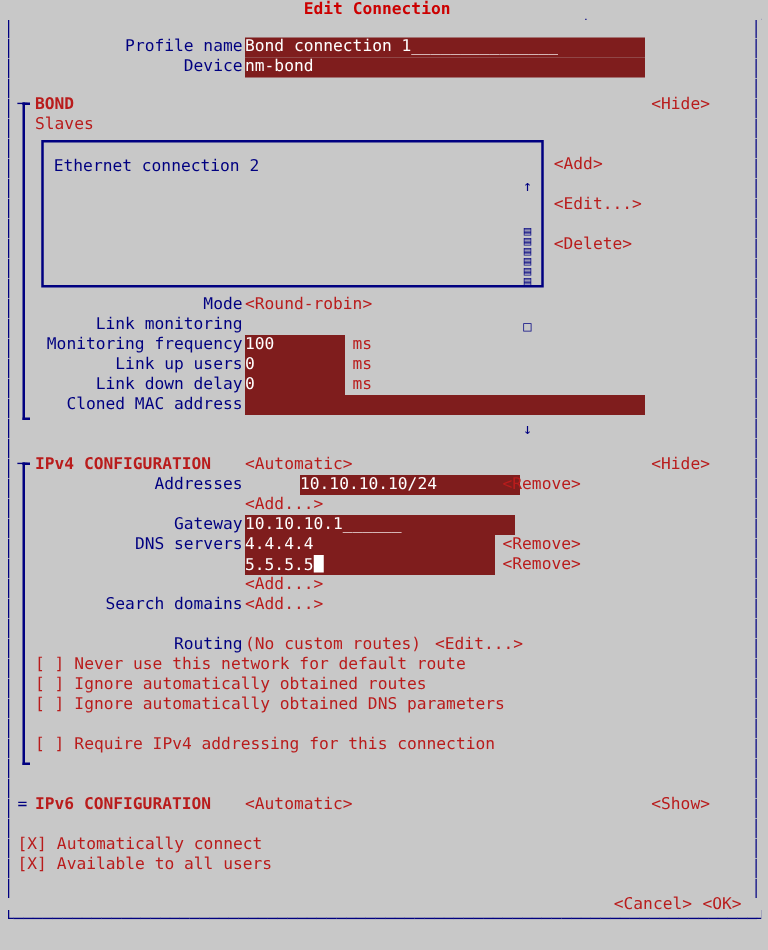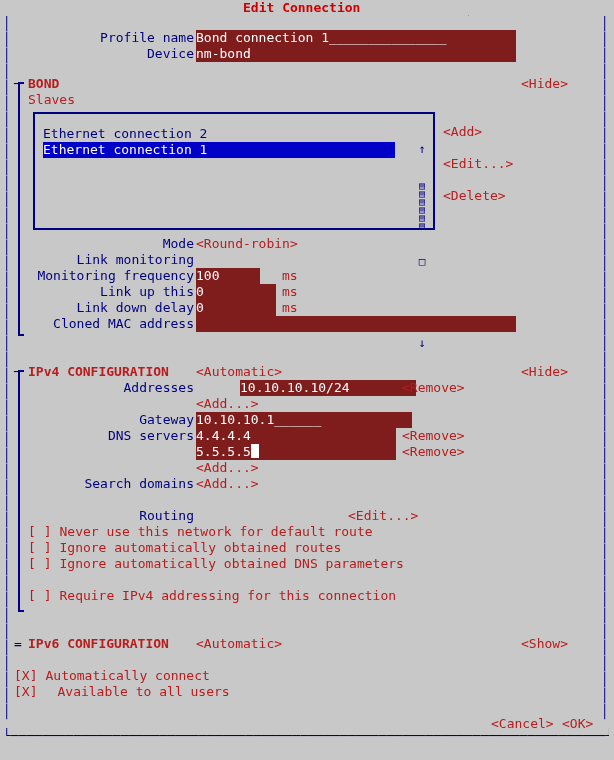--- a/index.html
+++ b/index.html
@@ -282,44 +282,43 @@
 
   <div class="bracket" style="left:18px; top:82px; height:254px;"></div>
   <div class="toggle" style="left:14px; top:76px;">─</div>
   <div class="t" style="left:28px; top:76px; font-weight:bold;">BOND</div>
   <div class="t" style="left:521px; top:76px;">&lt;Hide&gt;</div>
 
   <div class="t" style="left:28px; top:92px;">Slaves</div>
 
   <div class="listbox">
     <div class="list-item" style="top:12px;">Ethernet connection 2</div>
-    <div class="list-item selected" style="top:28px;">Ethernet connection 1</div>
     <div class="scrollbar">
       <div class="sb-arrow">↑</div>
       <div class="sb-track">▤<br>▤<br>▤<br>▤<br>▤<br>▤</div>
       <div class="sb-thumb">□</div>
       <div class="sb-track">&nbsp;<br>&nbsp;</div>
       <div class="sb-arrow">↓</div>
     </div>
   </div>
 
   <div class="t" style="left:443px; top:124px;">&lt;Add&gt;</div>
   <div class="t" style="left:443px; top:156px;">&lt;Edit...&gt;</div>
   <div class="t" style="left:443px; top:188px;">&lt;Delete&gt;</div>
 
   <div class="lbl" style="left:16px; top:236px; width:178px;">Mode</div>
   <div class="t" style="left:196px; top:236px;">&lt;Round-robin&gt;</div>
 
   <div class="lbl" style="left:16px; top:252px; width:178px;">Link monitoring</div>
 
   <div class="lbl" style="left:16px; top:268px; width:178px;">Monitoring frequency</div>
-  <div class="field" style="left:196px; top:268px; width:64px;">100</div>
+  <div class="field" style="left:196px; top:268px; width:80px;">100</div>
   <div class="t" style="left:282px; top:268px;">ms</div>
 
-  <div class="lbl" style="left:16px; top:284px; width:178px;">Link up this</div>
+  <div class="lbl" style="left:16px; top:284px; width:178px;">Link up users</div>
   <div class="field" style="left:196px; top:284px; width:80px;">0</div>
   <div class="t" style="left:282px; top:284px;">ms</div>
 
   <div class="lbl" style="left:16px; top:300px; width:178px;">Link down delay</div>
   <div class="field" style="left:196px; top:300px; width:80px;">0</div>
   <div class="t" style="left:282px; top:300px;">ms</div>
 
   <div class="lbl" style="left:16px; top:316px; width:178px;">Cloned MAC address</div>
   <div class="field blank" style="left:196px; top:316px; width:320px;"></div>
 
@@ -343,31 +342,32 @@
 
   <div class="field" style="left:196px; top:444px; width:200px;"><span>5.5.5.5</span><span class="cursor"></span></div>
   <div class="t" style="left:402px; top:444px;">&lt;Remove&gt;</div>
 
   <div class="t" style="left:196px; top:460px;">&lt;Add...&gt;</div>
 
   <div class="lbl" style="left:16px; top:476px; width:178px;">Search domains</div>
   <div class="t" style="left:196px; top:476px;">&lt;Add...&gt;</div>
 
   <div class="lbl" style="left:16px; top:508px; width:178px;text-align:right;">Routing</div>
+  <div class="t" style="left:196px; top:508px;">(No custom routes)</div>
   <div class="t" style="left:348px; top:508px;">&lt;Edit...&gt;</div>
 
   <div class="t" style="left:28px; top:524px;"><span>[ ]</span><span style="margin-left:8px;">Never use this network for default route</span></div>
   <div class="t" style="left:28px; top:540px;"><span>[ ]</span><span style="margin-left:8px;">Ignore automatically obtained routes</span></div>
   <div class="t" style="left:28px; top:556px;"><span>[ ]</span><span style="margin-left:8px;">Ignore automatically obtained DNS parameters</span></div>
   <div class="t" style="left:28px; top:588px;"><span>[ ]</span><span style="margin-left:8px;">Require IPv4 addressing for this connection</span></div>
 
   <div class="toggle" style="left:14px; top:636px;">=</div>
   <div class="t" style="left:28px; top:636px; font-weight:bold;">IPv6 CONFIGURATION</div>
   <div class="t" style="left:196px; top:636px;">&lt;Automatic&gt;</div>
   <div class="t" style="left:521px; top:636px;">&lt;Show&gt;</div>
 
   <div class="t" style="left:14px; top:668px;"><span>[X]</span><span style="margin-left:8px;">Automatically connect</span></div>
-  <div class="t" style="left:14px; top:684px;"><span>[X]</span><span style="margin-left:20px;">Available to all users</span></div>
+  <div class="t" style="left:14px; top:684px;"><span>[X]</span><span style="margin-left:8px;">Available to all users</span></div>
 
   <div class="t" style="left:491px; top:716px;">&lt;Cancel&gt;</div>
   <div class="t" style="left:562px; top:716px;">&lt;OK&gt;</div>
 
 </div>
 
 </body></html>

